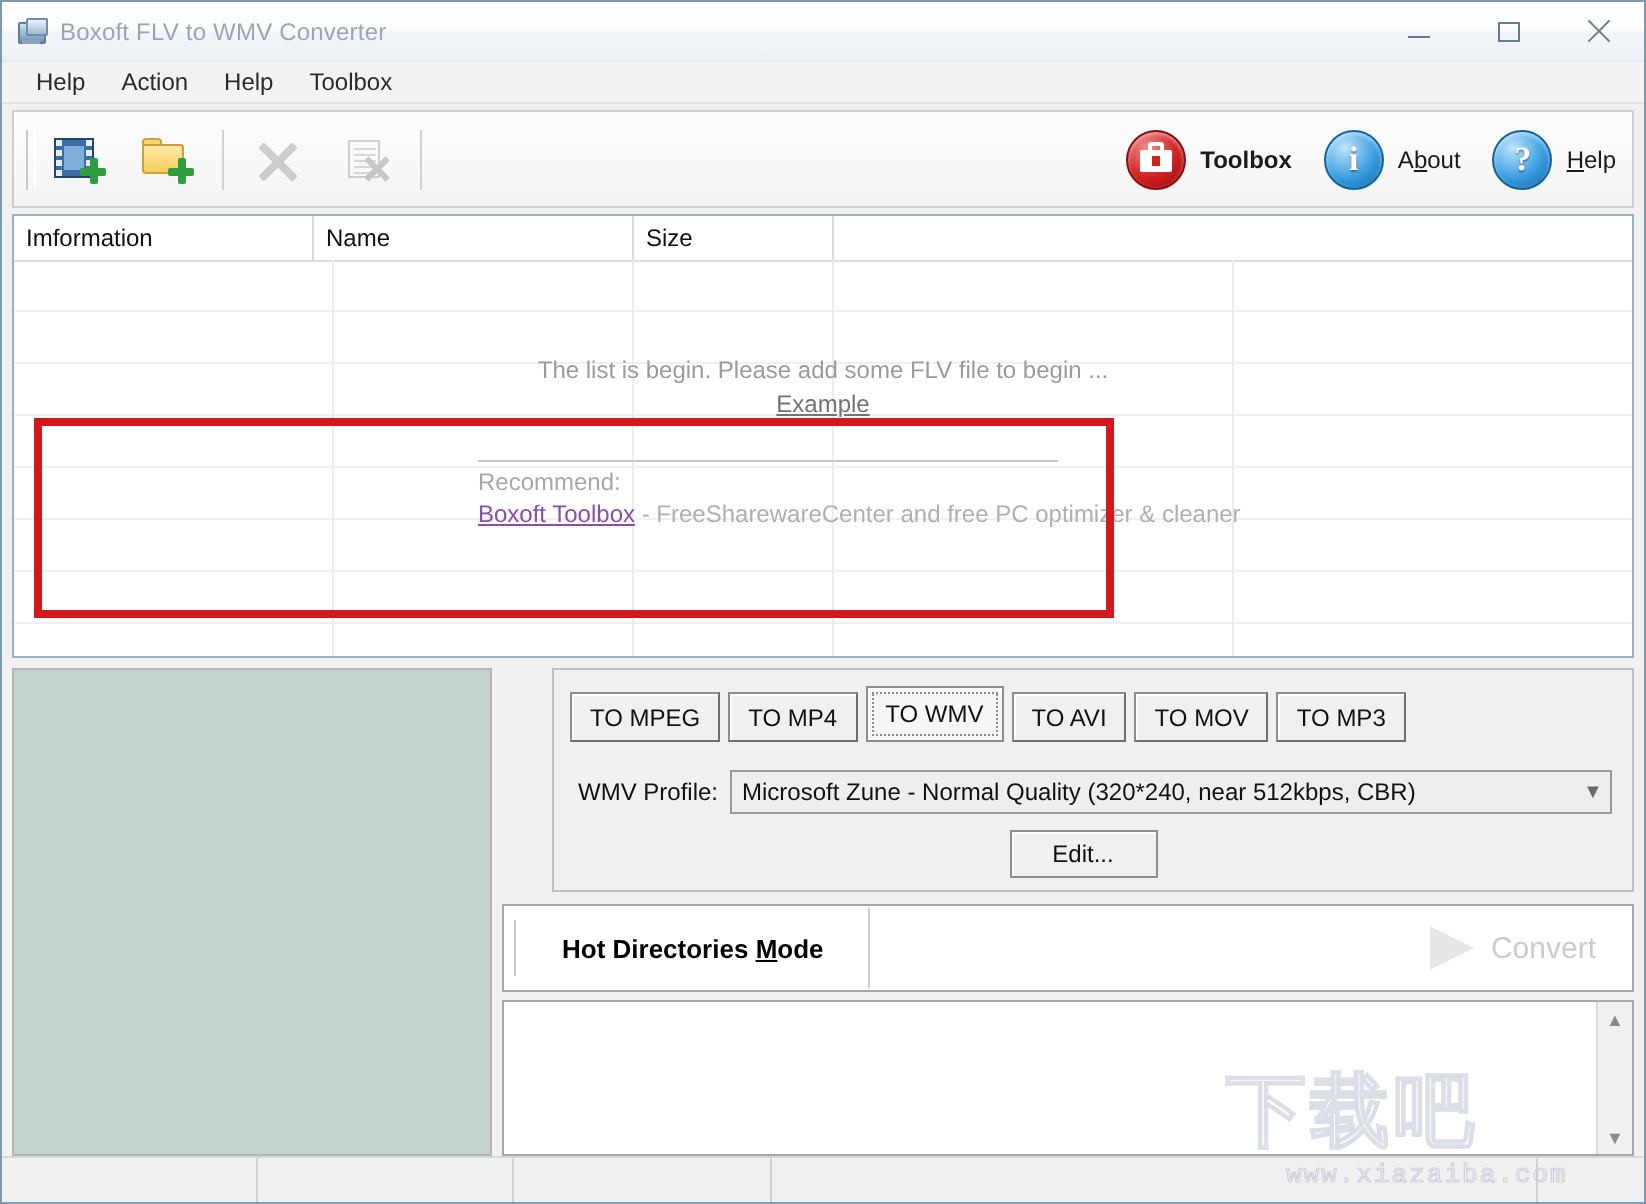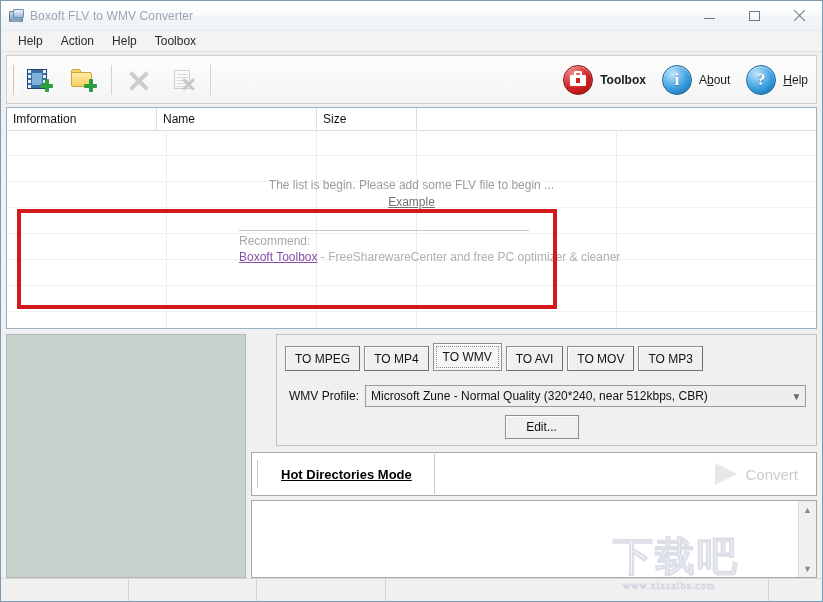--- a/index.html
+++ b/index.html
@@ -231,21 +231,21 @@
     border:1px solid #8e8e8e;box-shadow:inset 1px 1px 0 #ffffff;
     font-size:12px;color:#111;display:flex;align-items:center;justify-content:center;
     box-sizing:border-box;cursor:default;
   }
   .actionbar{
     flex:0 0 44px;margin-top:6px;background:#ffffff;border:1px solid #a8a8a8;
     display:flex;align-items:center;box-sizing:border-box;position:relative;
   }
   .agrip{width:4px;height:28px;margin-left:5px;border-left:1px solid #c8c8c8;border-right:1px solid #ffffff;}
   .hotdir{
-    padding:0 22px 0 18px;font-size:13px;font-weight:bold;color:#000;cursor:default;text-decoration:underline;
+    padding:0 22px 0 18px;font-size:13px;font-weight:bold;color:#000;cursor:default;
   }
   .asep{width:1px;height:40px;background:#cfcfcf;}
   .convert{
     margin-left:auto;margin-right:18px;display:flex;align-items:center;opacity:.55;cursor:default;
   }
   .playtri{
     width:0;height:0;border-top:11px solid transparent;border-bottom:11px solid transparent;
     border-left:22px solid #d4d4d4;margin-right:8px;filter:drop-shadow(0 1px 0 #ffffff);
   }
   .convert .ctext{font-size:15px;color:#a3a3a3;}
@@ -273,22 +273,22 @@
     position:absolute;right:10px;bottom:6px;width:200px;height:64px;z-index:30;
     pointer-events:none;opacity:.85;
   }
   .wm-main{
     position:absolute;left:0;top:0;width:200px;height:48px;
     font-family:"DejaVu Sans", sans-serif;font-size:40px;font-weight:bold;
     color:transparent;-webkit-text-stroke:1px #d7d9e4;
     letter-spacing:2px;line-height:48px;white-space:nowrap;
   }
   .wm-sub{
-    position:absolute;left:10px;top:48px;width:180px;
-    font-family:Liberation Serif, serif;font-size:10px;letter-spacing:1px;
+    position:absolute;left:30px;top:48px;width:180px;
+    font-family:Liberation Mono, monospace;font-size:13px;letter-spacing:1px;
     color:transparent;-webkit-text-stroke:.6px #c9ccda;white-space:nowrap;
   }
 </style>
 </head>
 <body>
 
 <div class="window">
 
   <div class="titlebar">
     <div class="app-icon">

